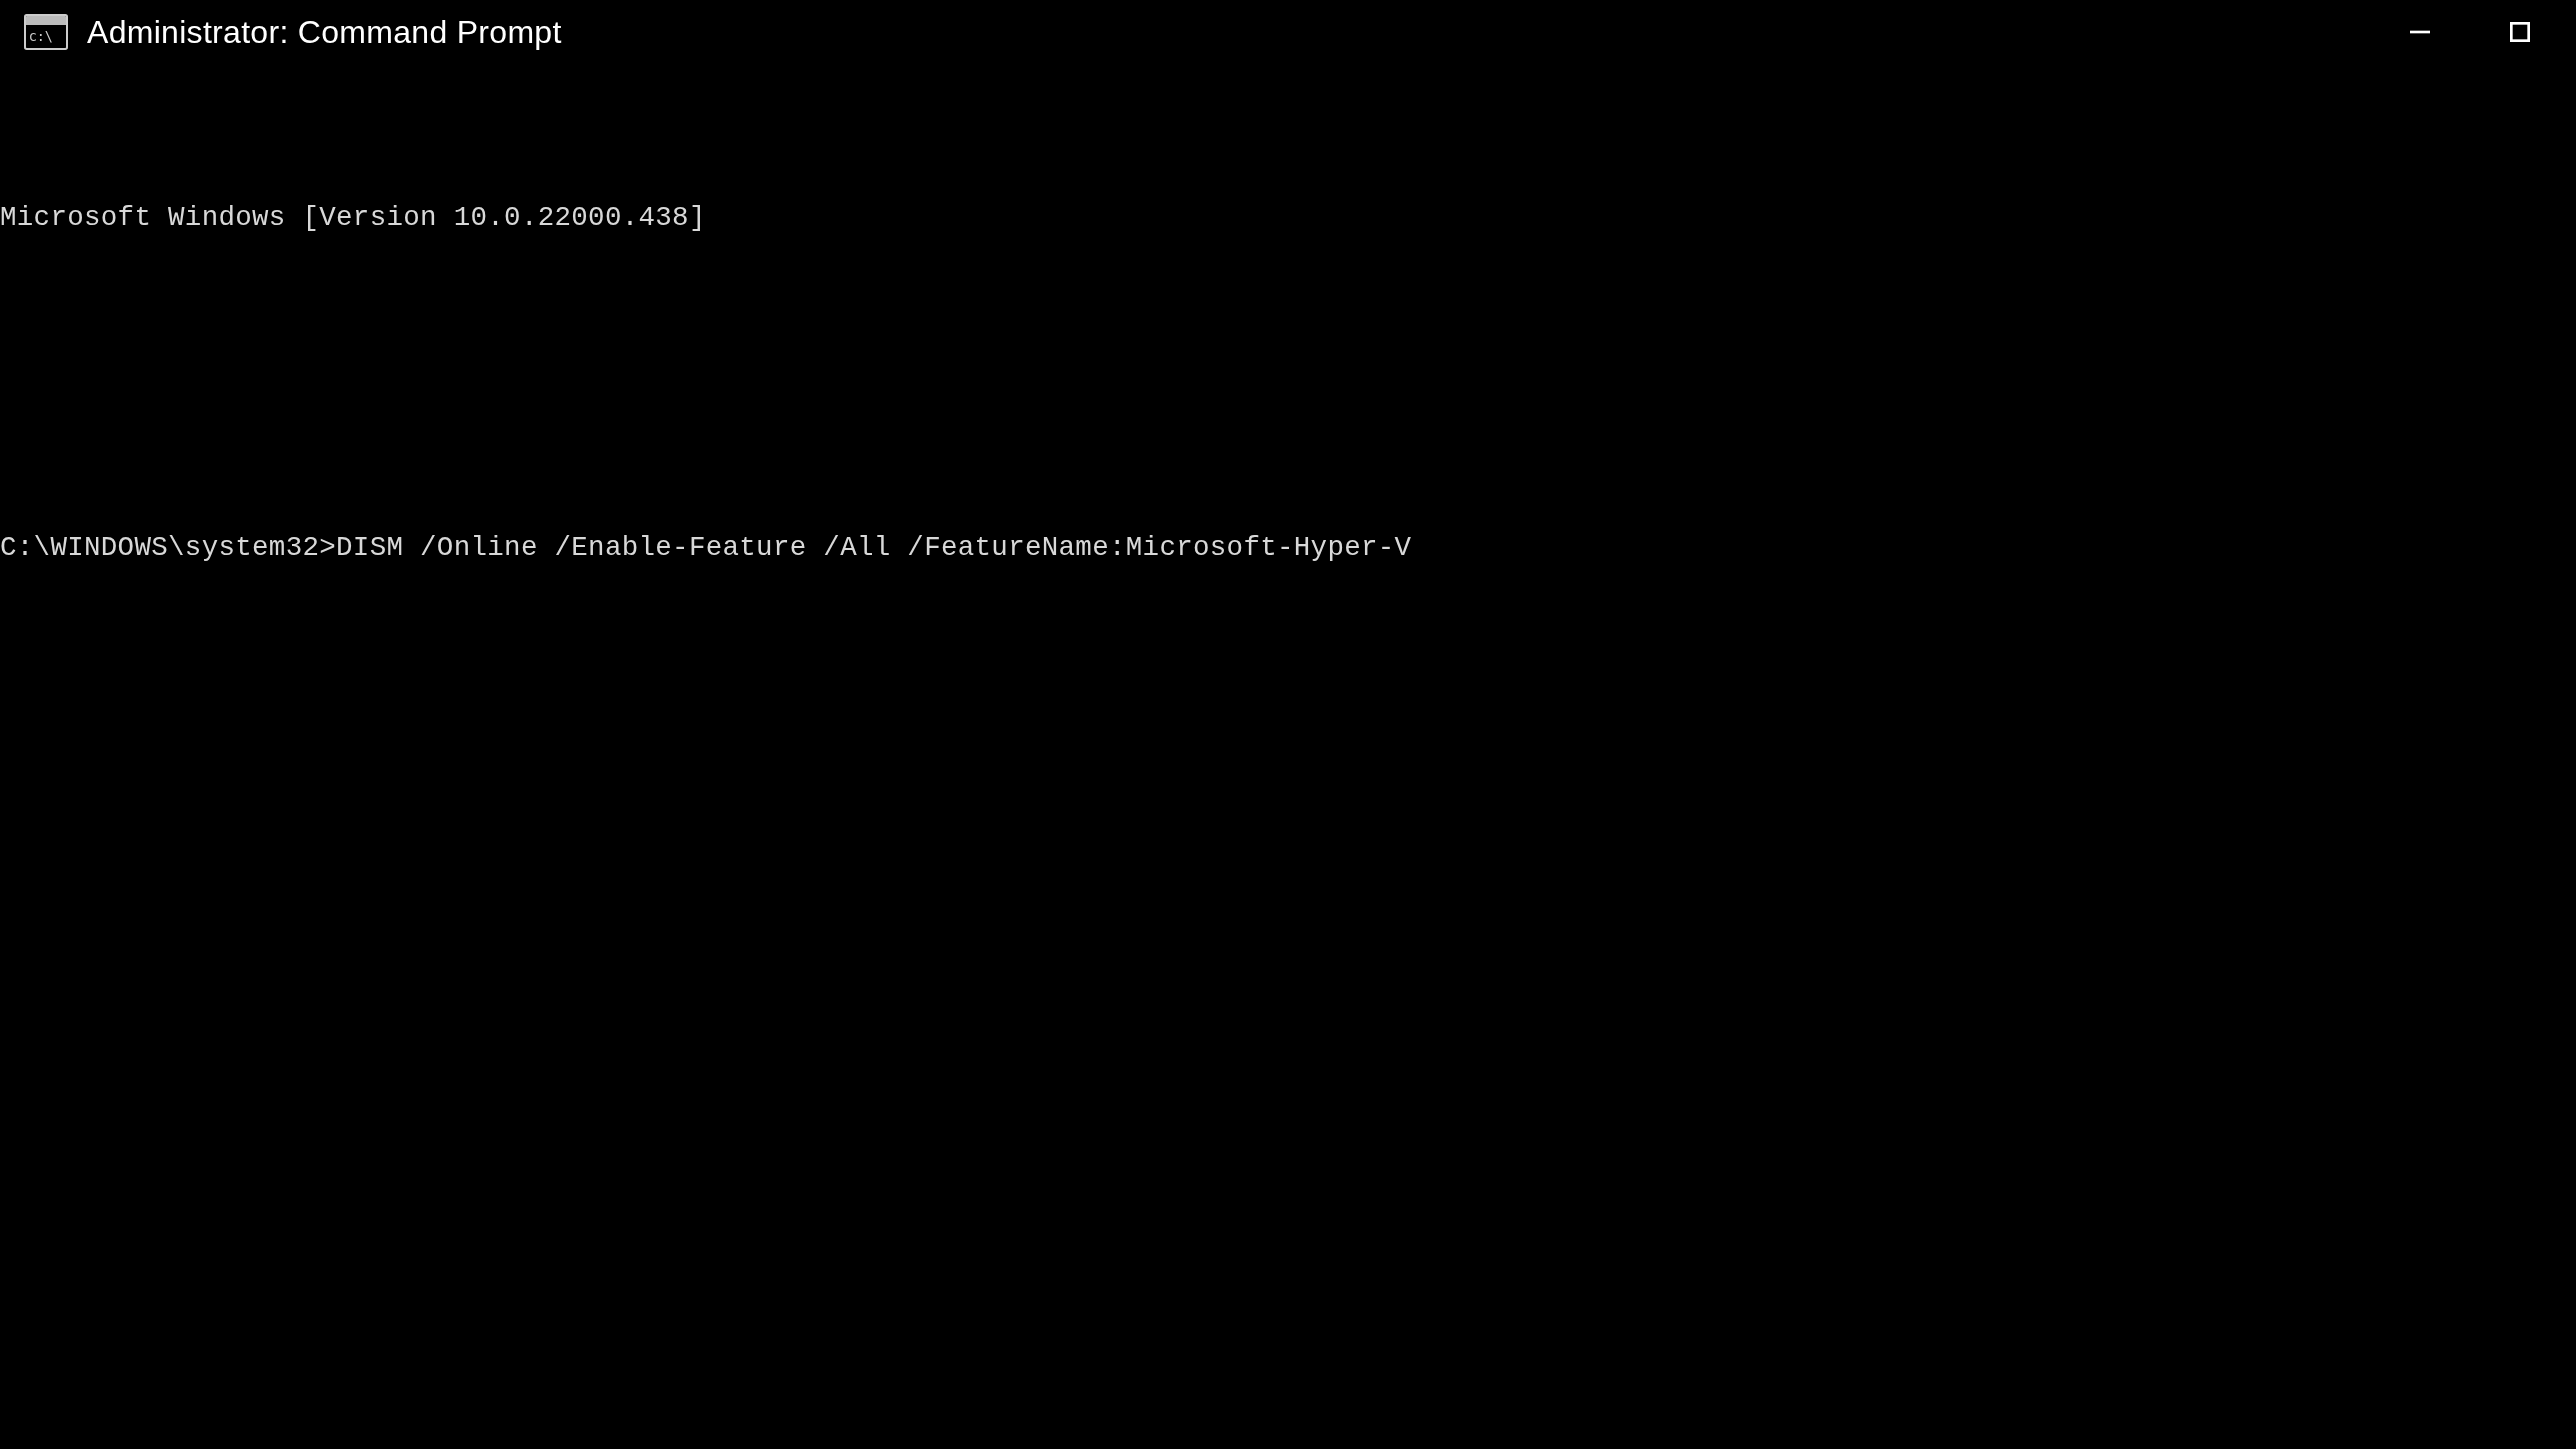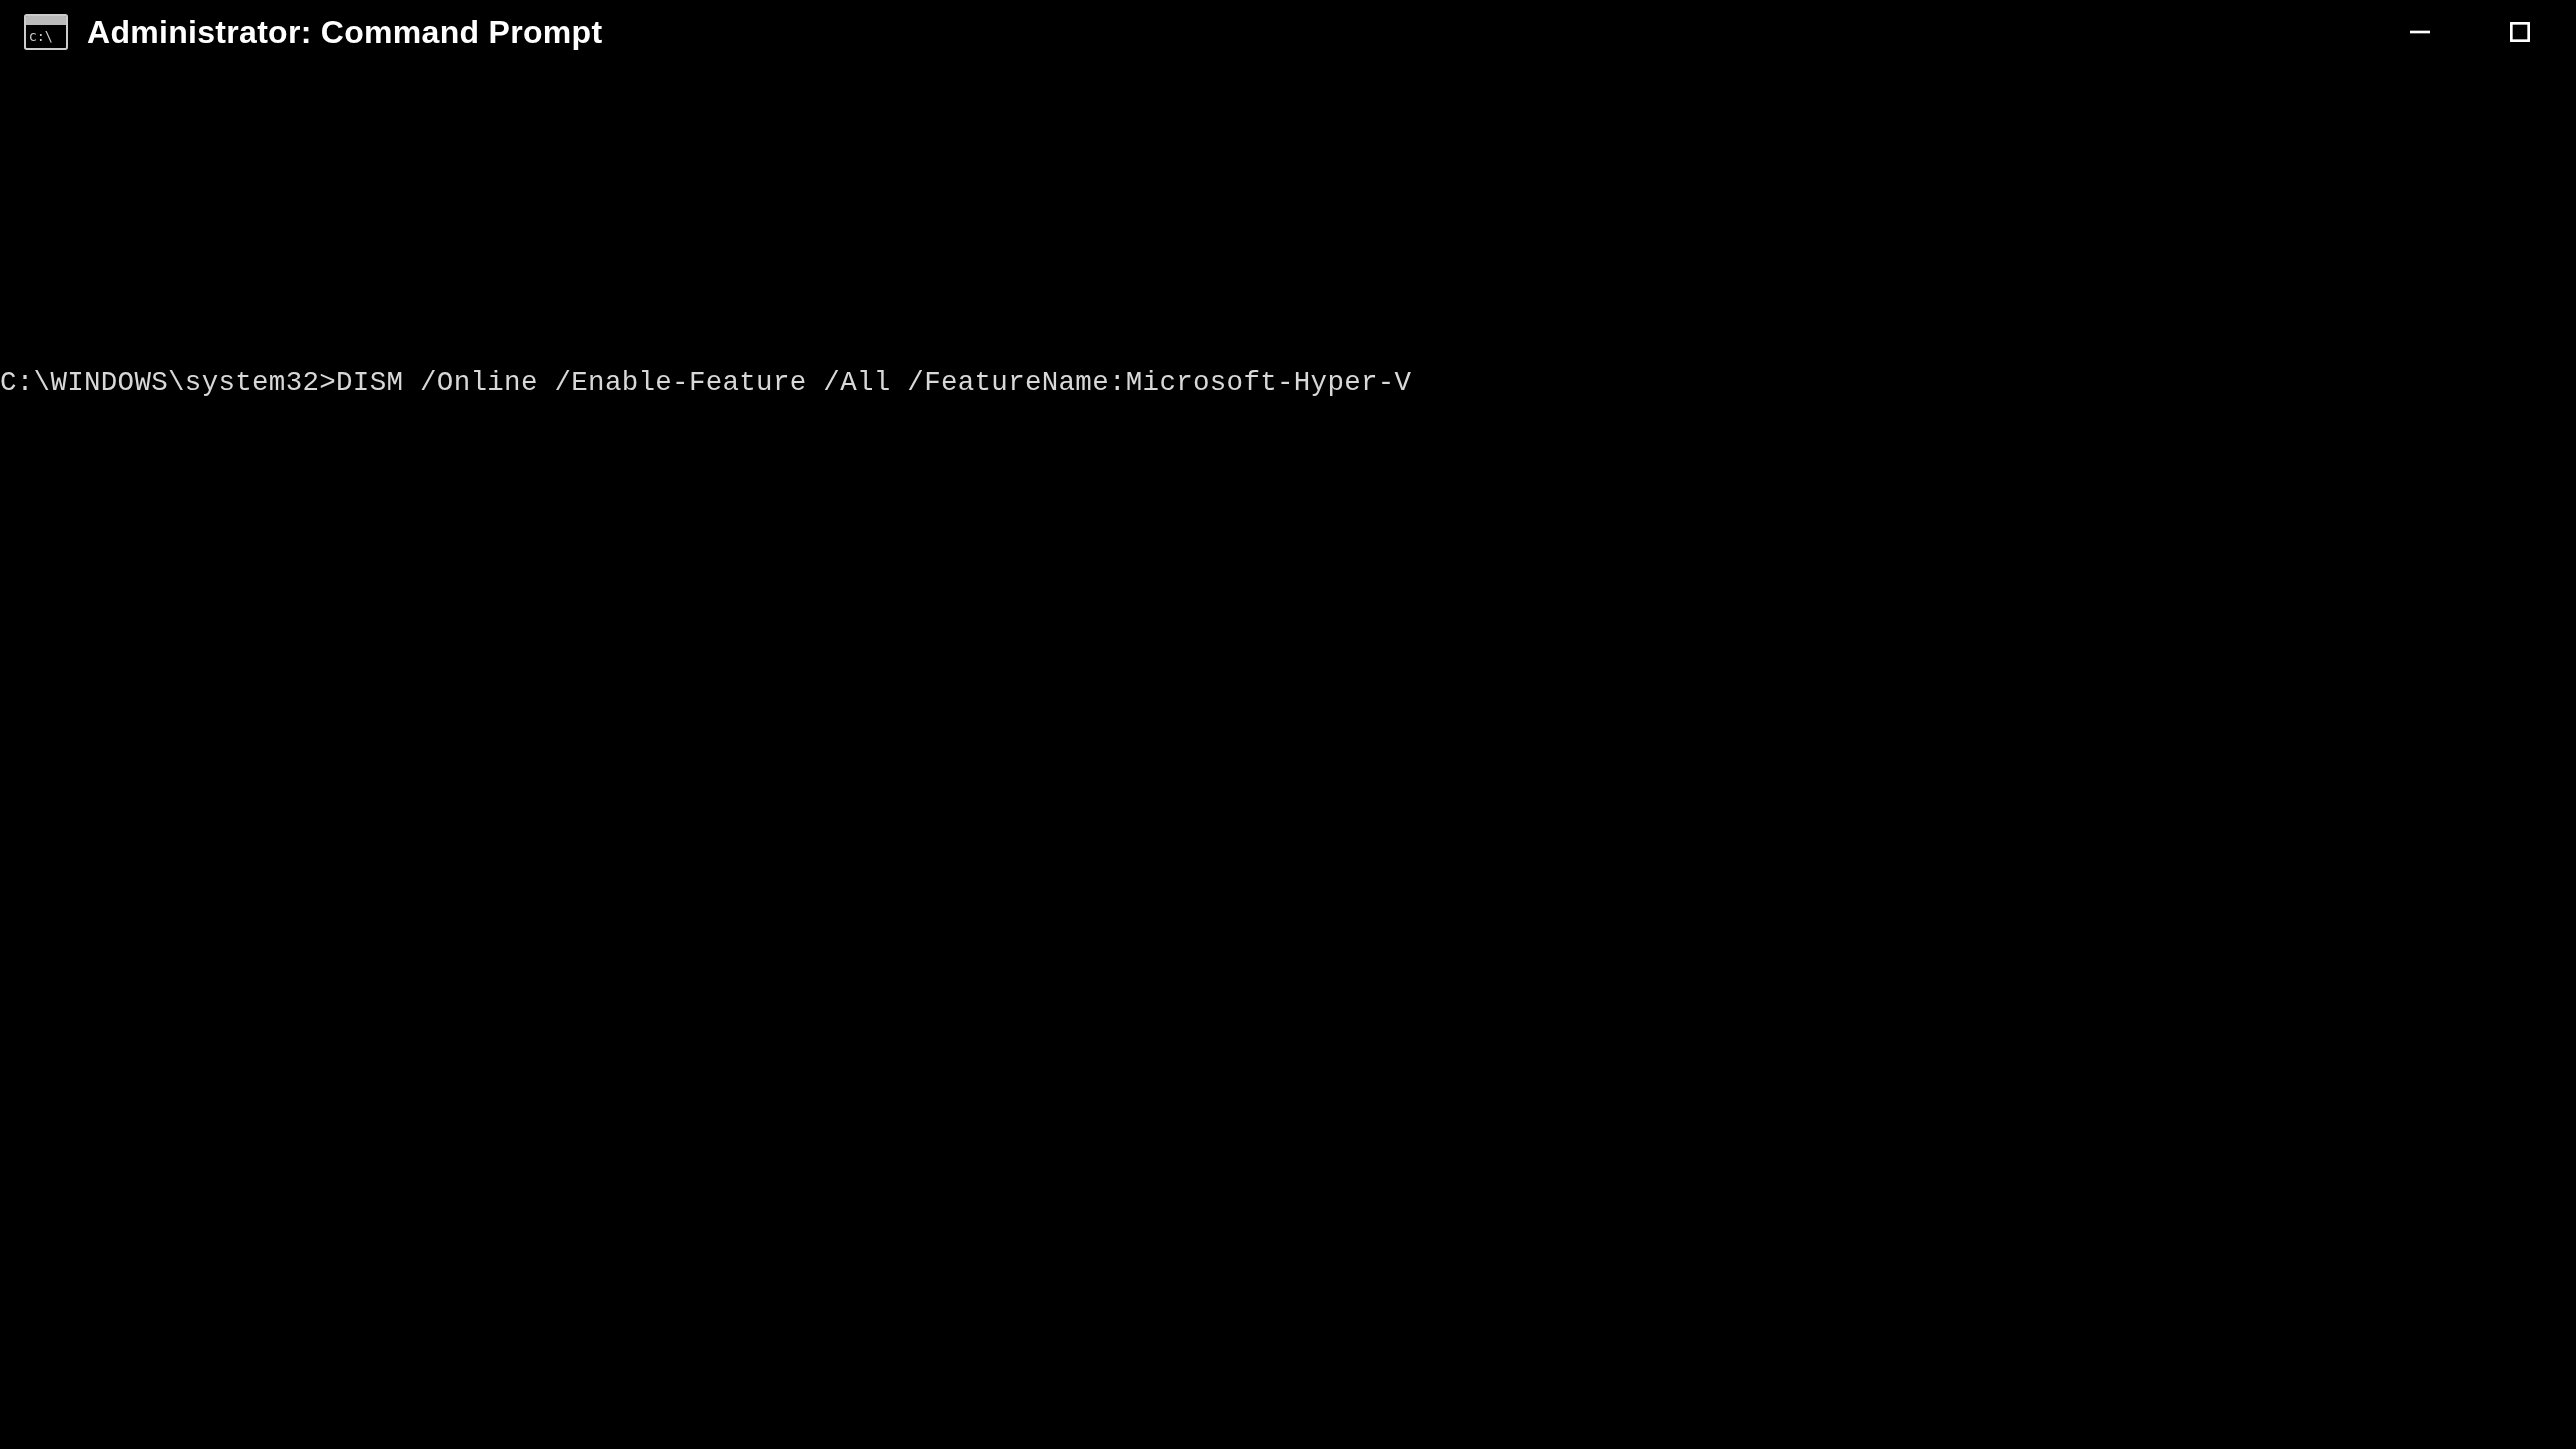--- a/index.html
+++ b/index.html
@@ -44,21 +44,21 @@
       align-items: center;
       padding-left: 2.7px;
       color: #ccc;
       font-size: 13.4px;
       font-family: monospace;
       line-height: 1;
     }
     .titlebar-text {
       font-family: "Segoe UI", Tahoma, sans-serif;
       font-size: 32px;
-      font-weight: 700;
+      font-weight: 400;
       color: #fff;
       letter-spacing: 0.3px;
     }
     .titlebar-spacer { flex: 1; }
     .winbtn {
       width: 81px;
       height: 54px;
       display: flex;
       align-items: center;
       justify-content: center;
@@ -98,20 +98,21 @@
       </svg>
     </div>
     <div class="winbtn">
       <svg width="28" height="28" viewBox="0 0 42 42" fill="none">
         <rect x="8" y="8" width="26" height="26" stroke-width="4"></rect>
       </svg>
     </div>
   </div>
 
   <div class="terminal">
+    <span class="line">Microsoft Windows [Version 10.0.22000.438]</span>
     <span class="line"></span>
     <span class="line">C:\WINDOWS\system32&gt;DISM /Online /Enable-Feature /All /FeatureName:Microsoft-Hyper-V</span>
     <span class="line"></span>
     <span class="line"></span>
     
     
     
     
     
     

